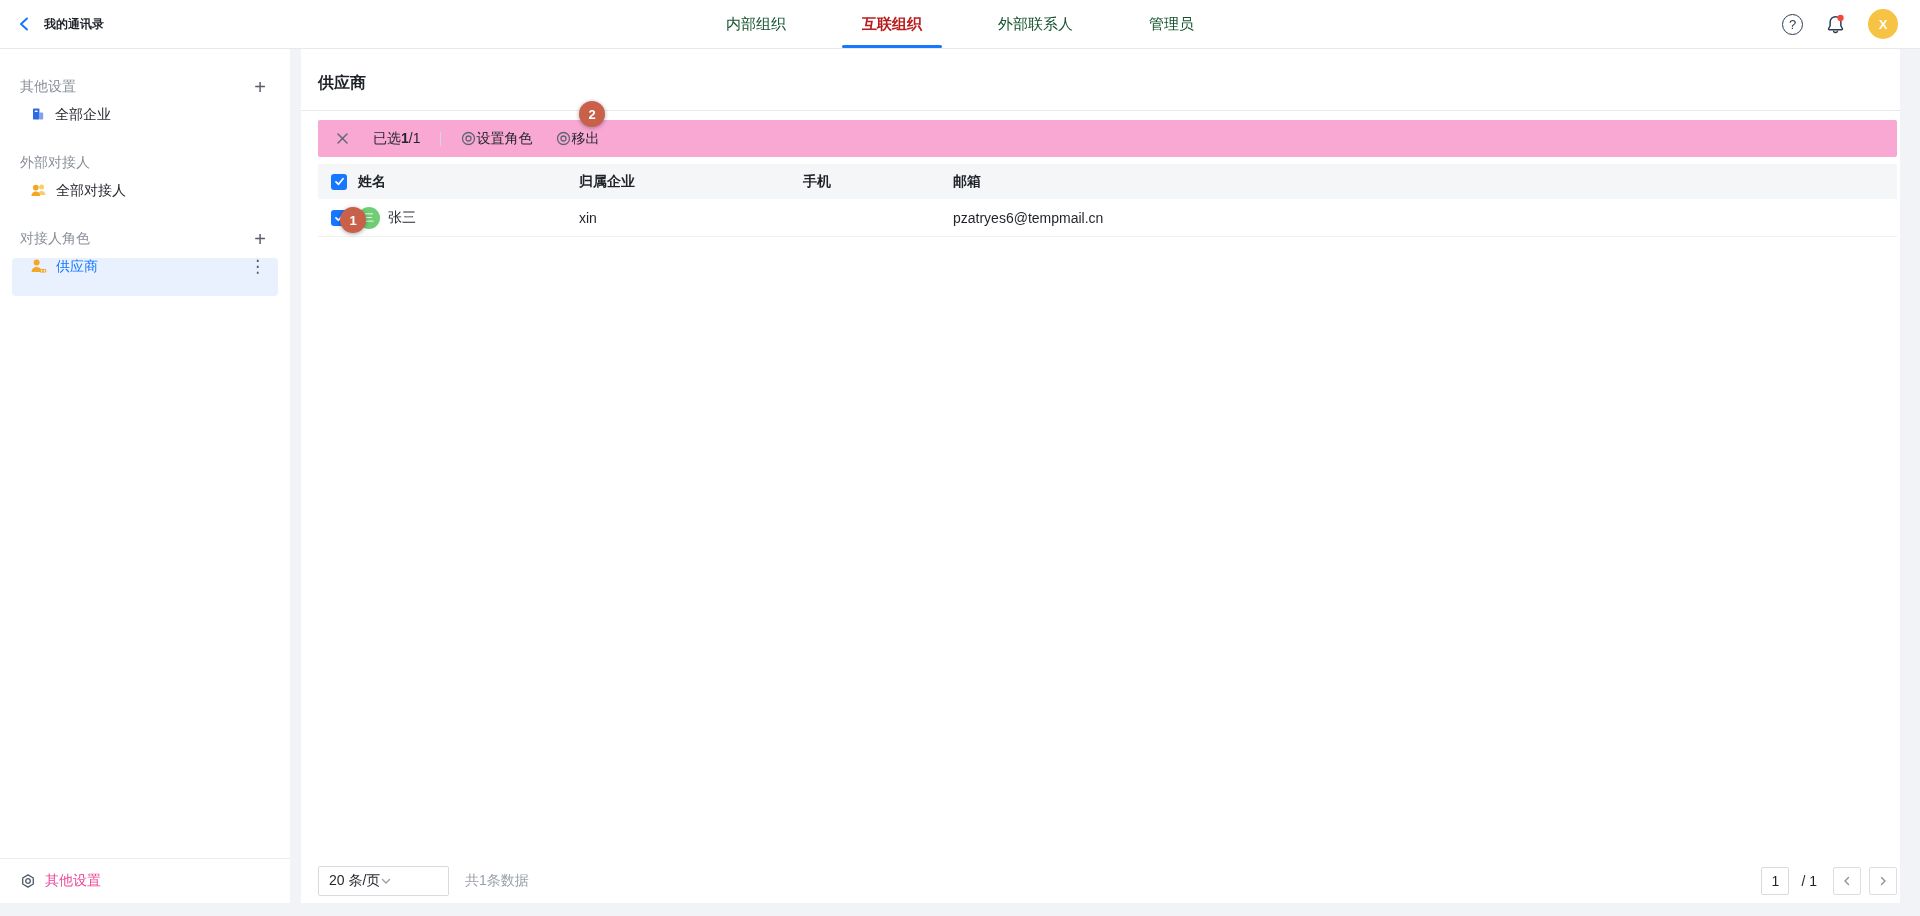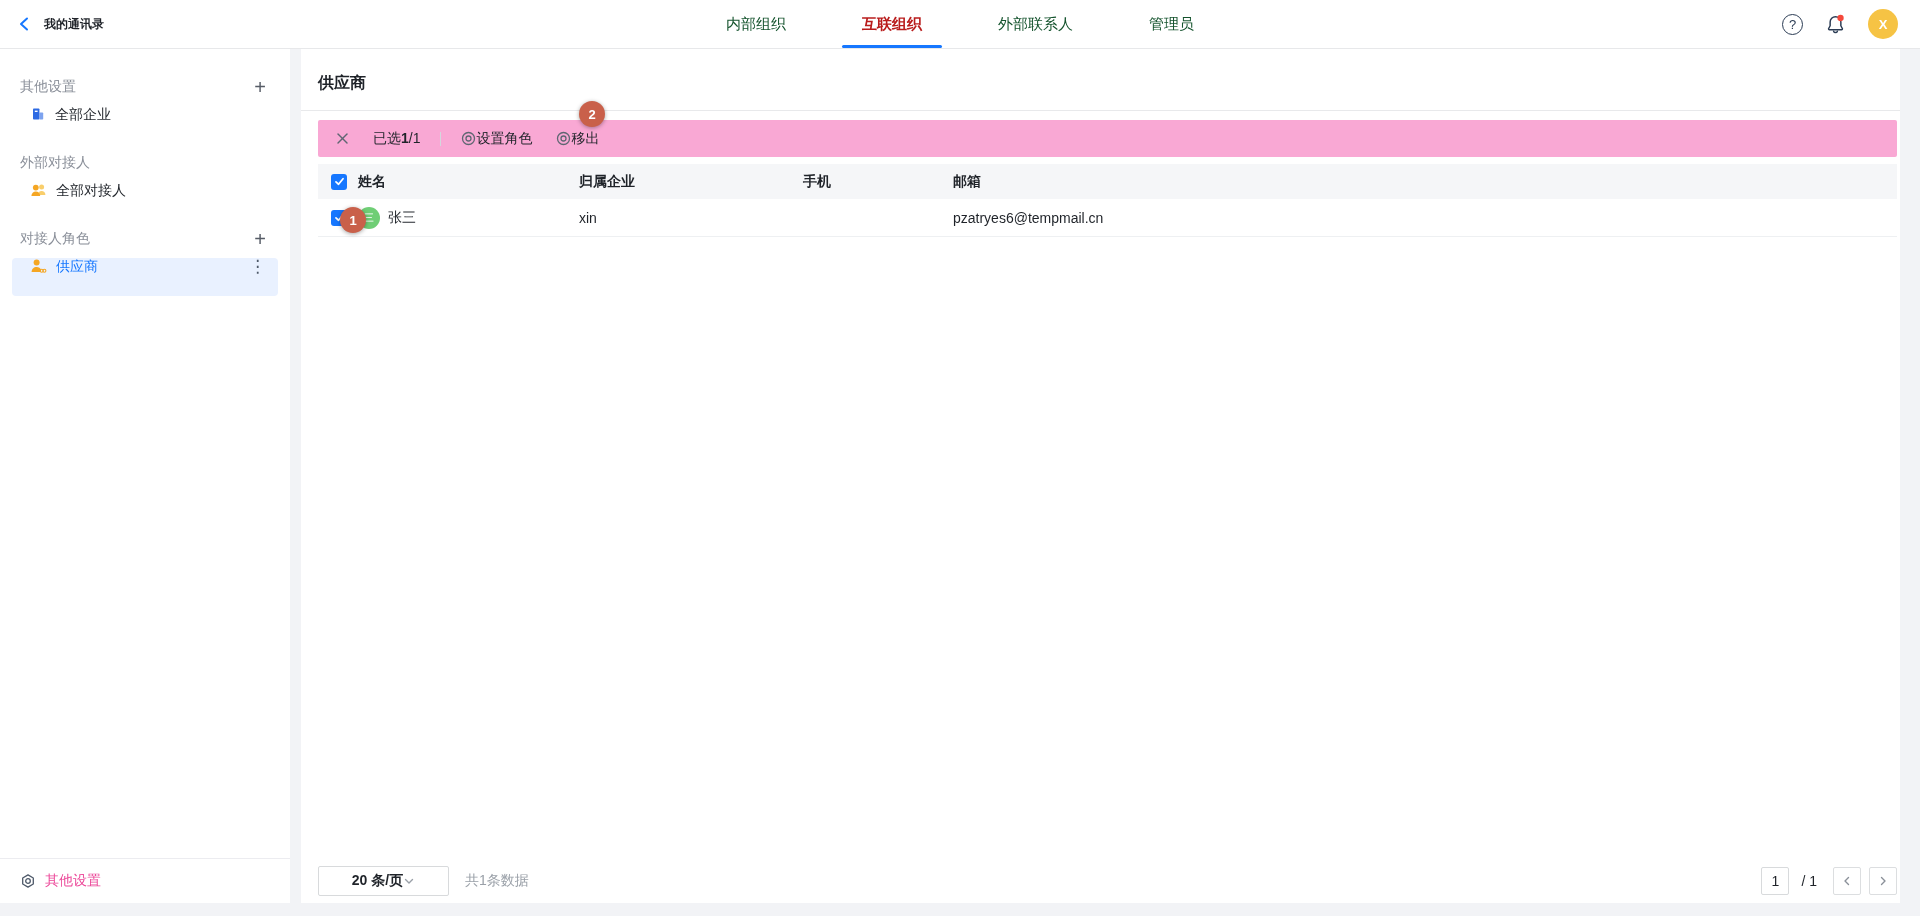--- a/index.html
+++ b/index.html
@@ -136,22 +136,22 @@
   .anno-1 { left:39px; top:158px; }
   .anno-2 { left:278px; top:52px; }
 
   
   .m-footer {
     position:absolute; left:17px; right:3px; bottom:7px; height:30px;
     display:flex; align-items:center;
   }
   .page-size-select {
     width:131px; height:30px; border:1px solid #d8dadc; border-radius:2px;
-    display:flex; align-items:center; justify-content:center;
-    padding:0 10px; font-size:14px; cursor:pointer; background:#fff;font-weight:bold;
+    display:flex; align-items:center; justify-content:flex-start;
+    padding:0 10px; font-size:14px; cursor:pointer; background:#fff;
   }
   .total-label { margin-left:16px; color:#9aa0a8; font-size:14px; }
   .pager { margin-left:auto; display:flex; align-items:center; gap:8px; }
   .page-input {
     width:28px; height:28px; border:1px solid #d8dadc; border-radius:2px;
     text-align:center; font-size:14px; color:#1f2329; font-family:inherit;
   }
   .page-total { margin:0 8px 0 4px; font-size:14px; color:#1f2329; }
   .page-btn {
     width:28px; height:28px; border:1px solid #dcdee0; border-radius:2px; background:#fff;

